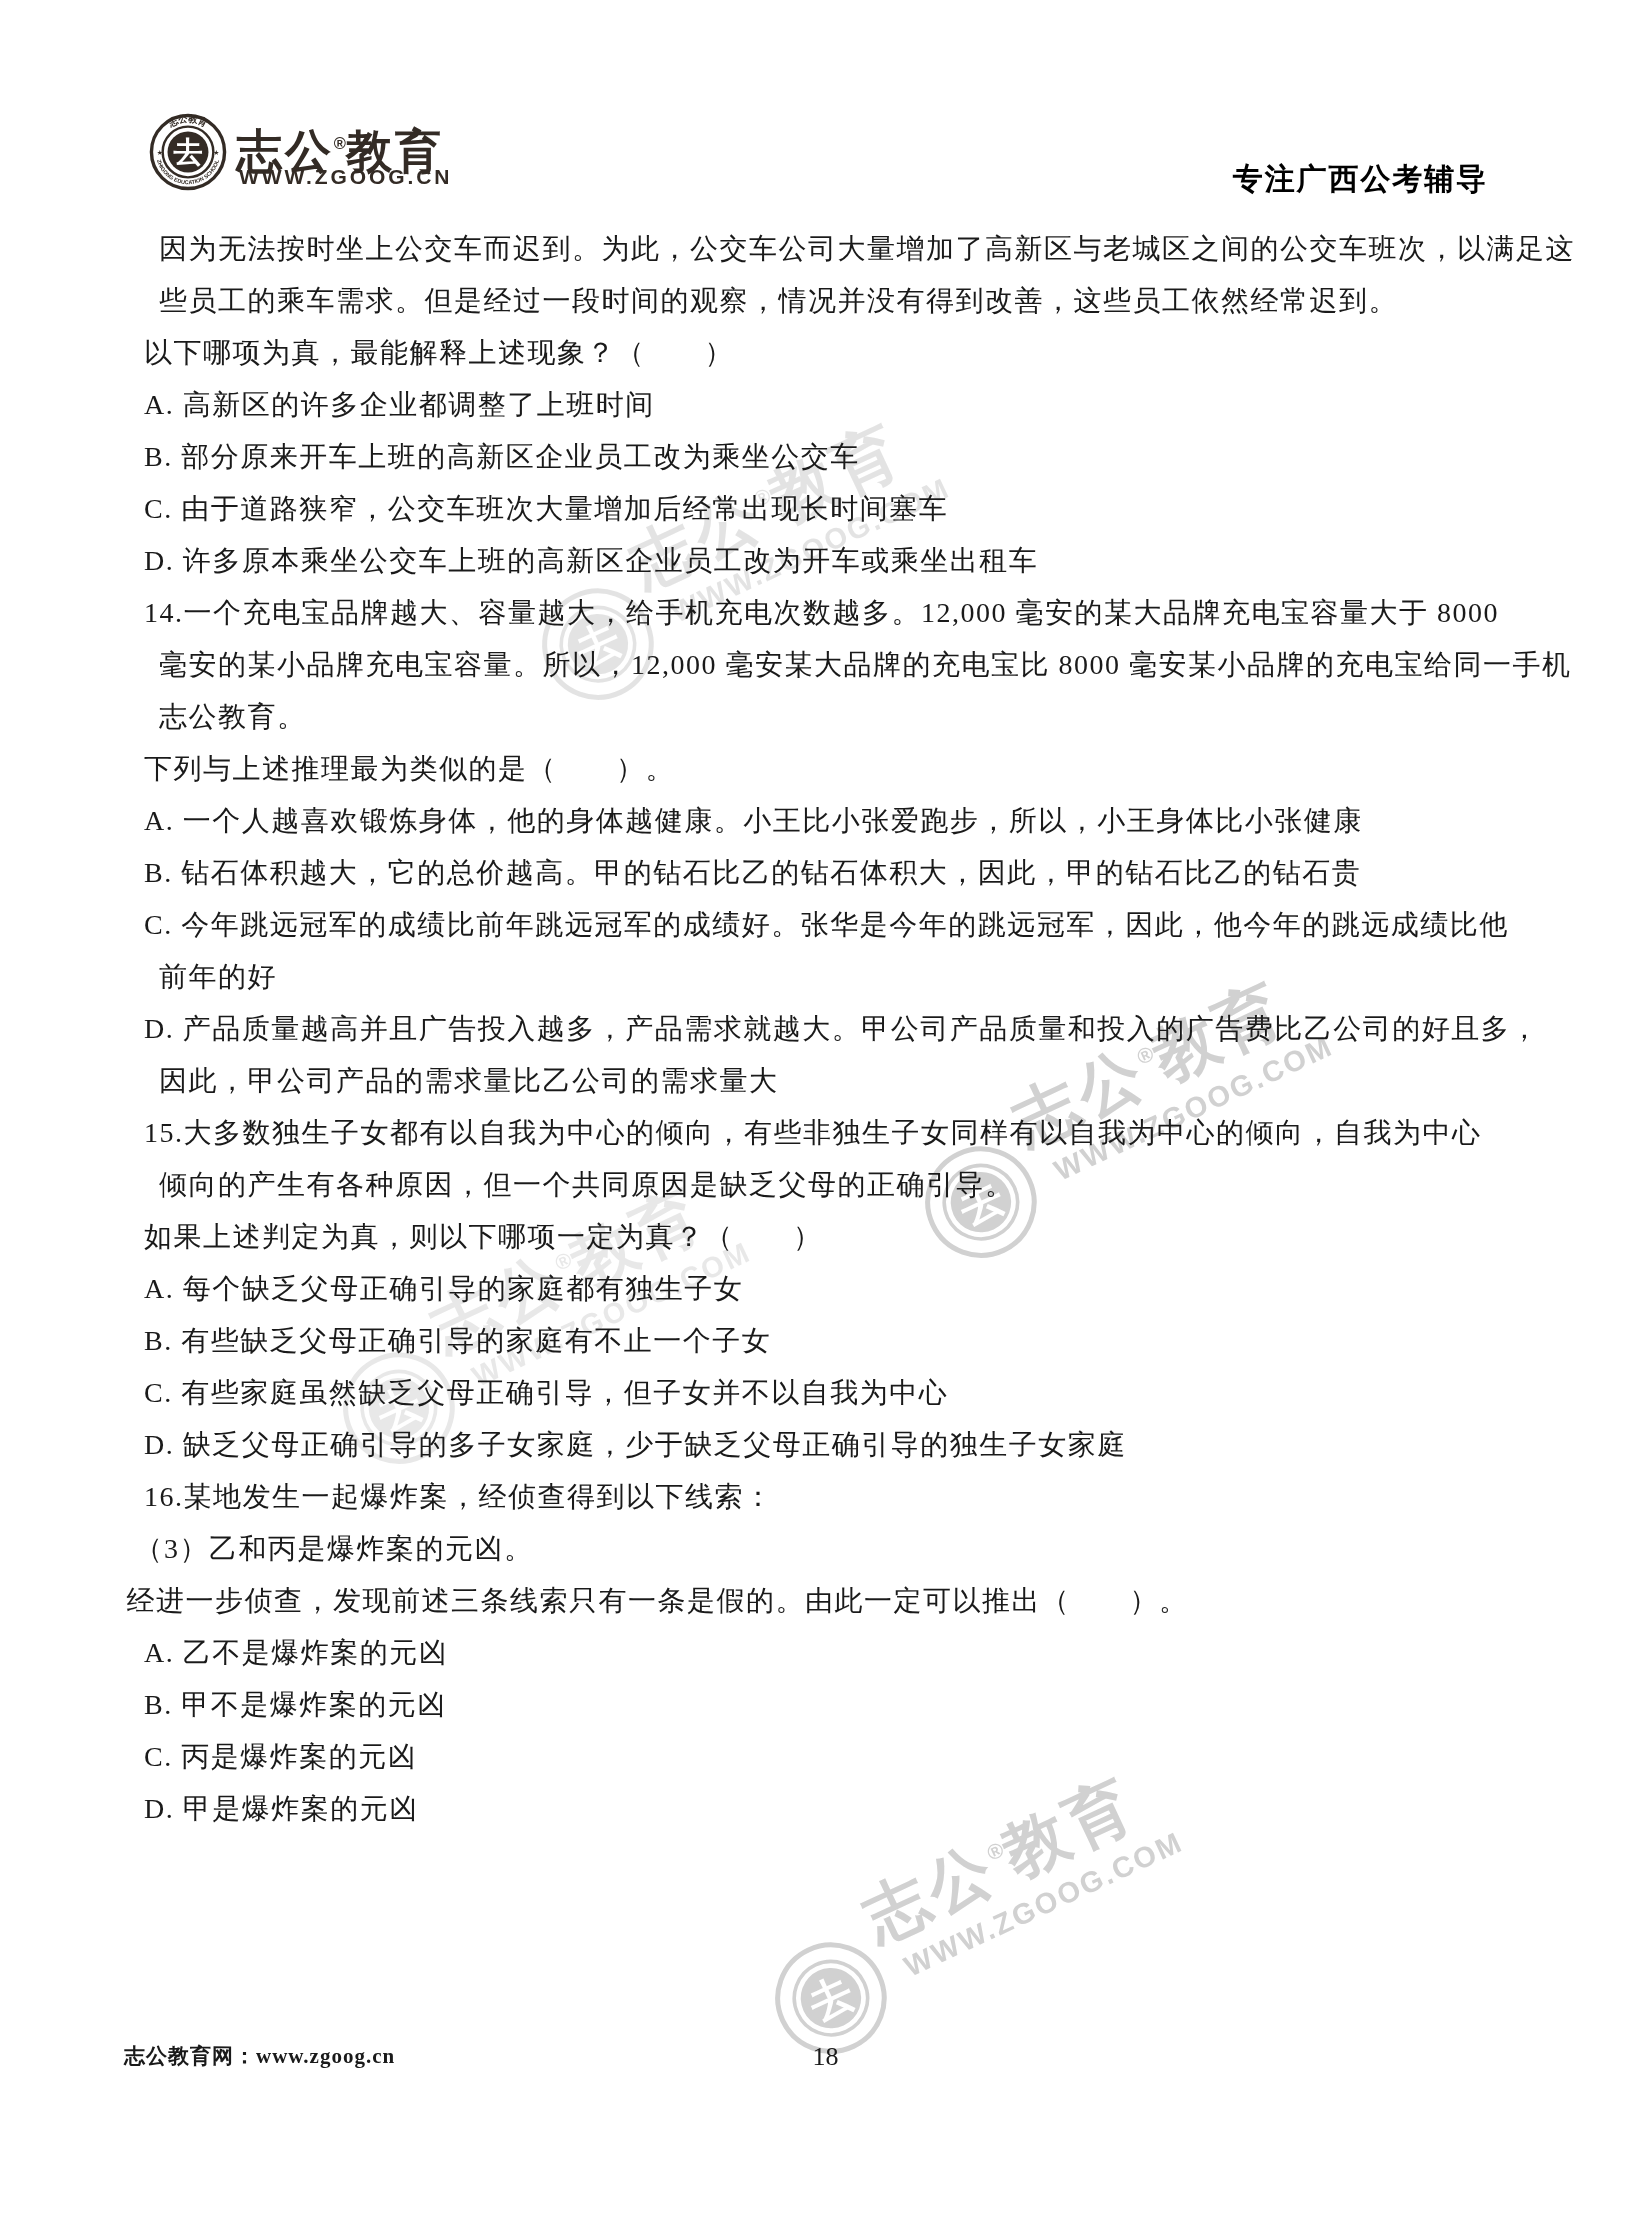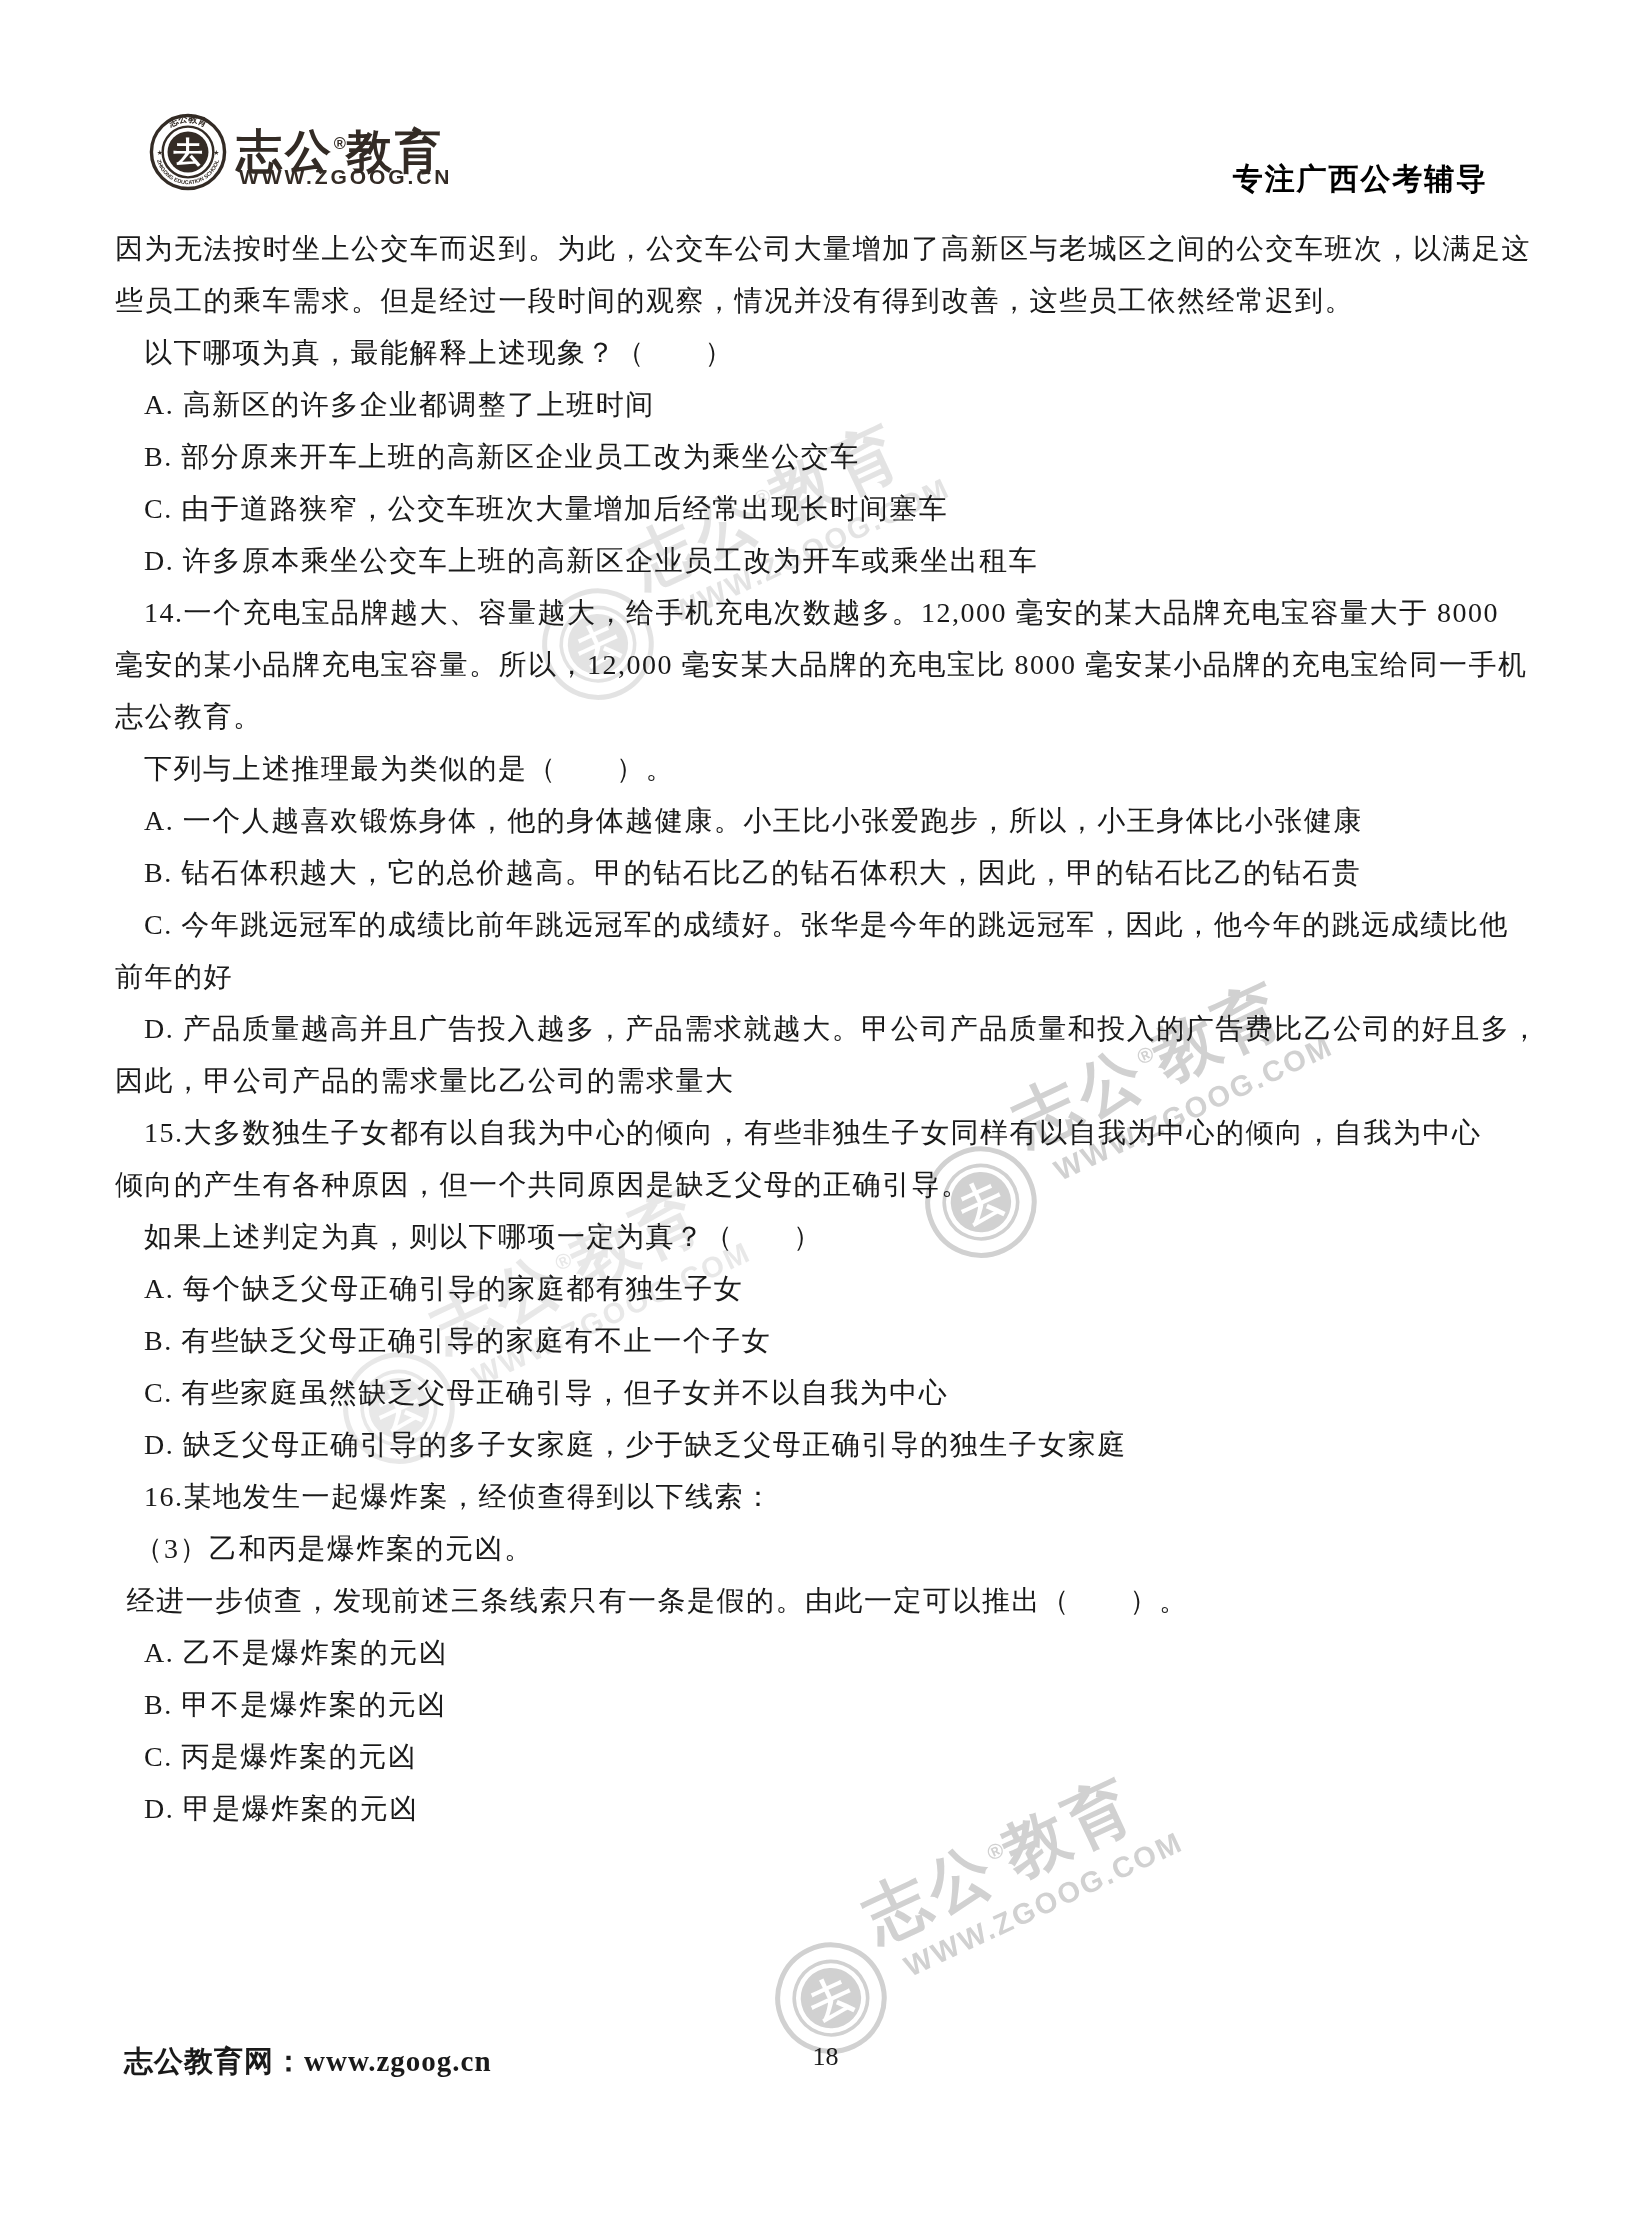--- a/index.html
+++ b/index.html
@@ -13,39 +13,39 @@
          font-size:46px;letter-spacing:2.9px;color:#332b25;white-space:nowrap;}
   .brand sup{font-size:16.5px;vertical-align:17.5px;letter-spacing:0;}
   .brand-url{position:absolute;left:239px;top:165px;font-family:"Liberation Sans","DejaVu Sans",sans-serif;
              font-weight:600;font-size:21px;letter-spacing:2.9px;color:#332b25;white-space:nowrap;}
   .tagline{position:absolute;right:163px;top:159px;font-size:30px;font-weight:bold;color:#000;
            letter-spacing:1.9px;white-space:nowrap;}
 
   
   .doc{position:absolute;left:115px;top:223px;width:1446px;z-index:2;}
   .line{height:52px;line-height:52px;font-size:28px;letter-spacing:1.5px;white-space:nowrap;}
-  .ind-none{padding-left:0;}
+  .ind-none{padding-left:0;margin-left:44px;}
   .ind-first{padding-left:29px;}
   .ind-clue{padding-left:19.4px;}
   .ind-half{padding-left:11.6px;}
 
   
   .wm-layer{position:absolute;inset:0;z-index:1;pointer-events:none;}
   .wm{position:absolute;display:flex;align-items:flex-start;transform:rotate(-25deg);
       color:#c9c9c9;}
   .wm-seal{width:115px;height:115px;margin-top:29px;flex:0 0 auto;}
   .wm-textcol{margin-left:7.8px;}
   .wm-big{font-family:"Liberation Sans","DejaVu Sans",sans-serif;font-weight:bold;font-size:64px;
           line-height:1.05;letter-spacing:4.9px;white-space:nowrap;}
   .wm-big sup{font-size:21.3px;vertical-align:25px;letter-spacing:0;}
   .wm-url{font-family:"Liberation Sans","DejaVu Sans",sans-serif;font-weight:bold;font-size:29px;
           letter-spacing:2.4px;margin:7.8px 0 0 15.5px;white-space:nowrap;}
 
   
-  .footer-site{position:absolute;left:124px;top:2042px;font-size:29px;font-weight:bold;
+  .footer-site{position:absolute;left:124px;top:2042px;font-size:21px;font-weight:bold;
                letter-spacing:1px;white-space:nowrap;z-index:2;}
   .page-num{position:absolute;left:0;top:2042px;width:100%;text-align:center;font-size:26px;z-index:2;}
 </style>
 </head>
 <body>
 
 <div class="page">
 
   <div class="wm-layer">
       <div class="wm" style="left: 519px; top: 490px; opacity: 0.5;">

